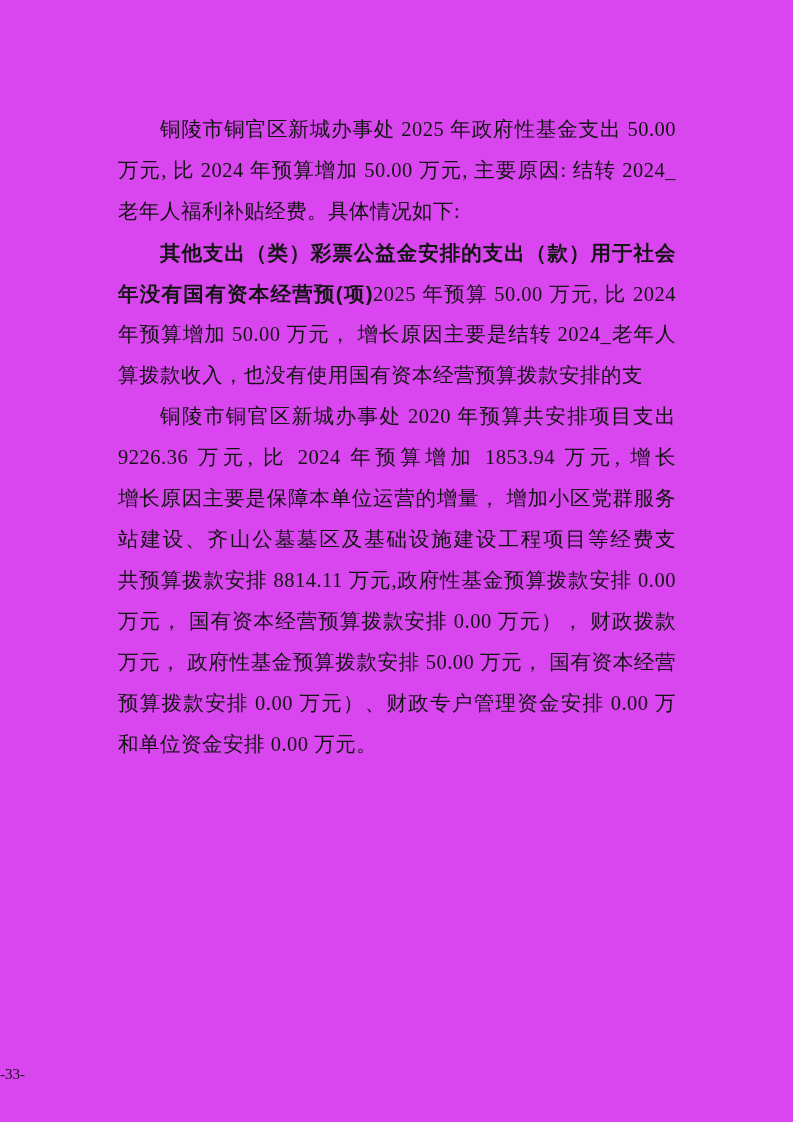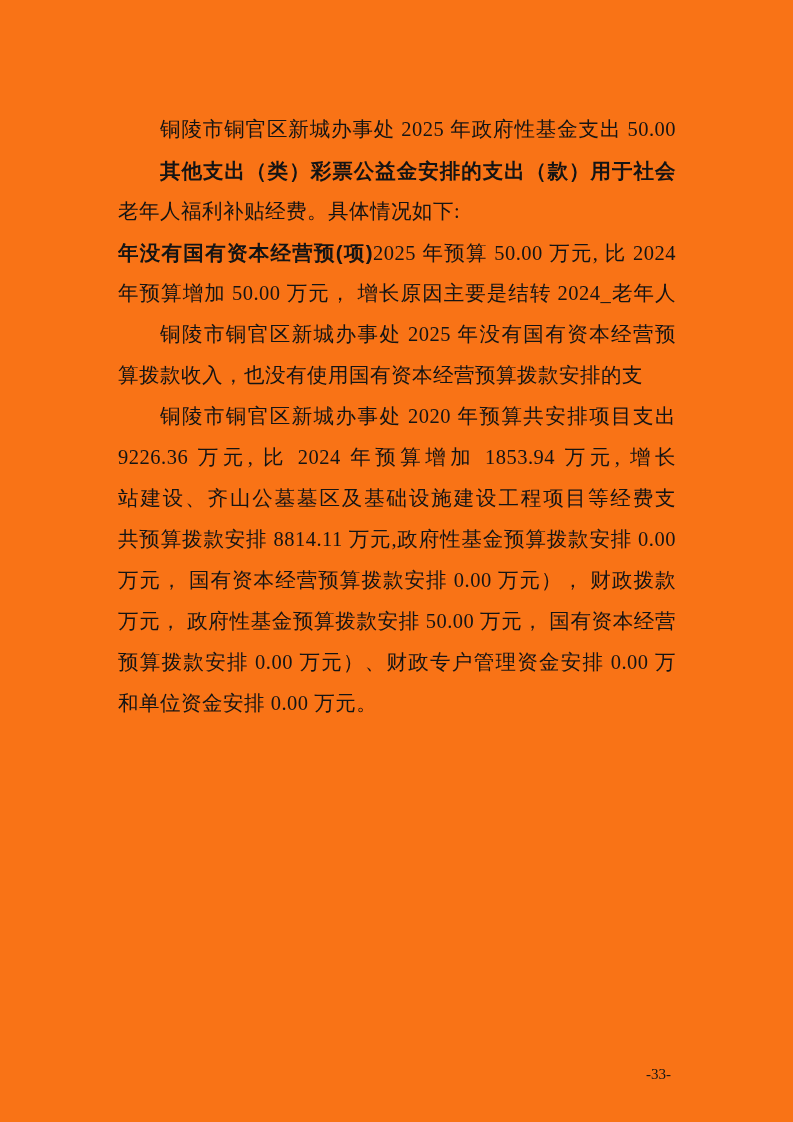--- a/index.html
+++ b/index.html
@@ -4,21 +4,21 @@
 <style>
   html, body {
     margin: 0;
     padding: 0;
     background: #ffffff;
   }
   .page {
     position: relative;
     width: 793px;
     height: 1122px;
-    background: #f97316;
+    background: #d946ef;
     overflow: hidden;
     font-family: "Liberation Serif", "DejaVu Serif", serif;
     color: #141414;
   }
   .document-body {
     position: absolute;
     left: 118px;
     top: 109px;
     width: 558px;
   }
@@ -43,44 +43,45 @@
   }
   .seg.bold {
     font-family: "Liberation Sans", "DejaVu Sans", sans-serif;
     font-weight: bold;
   }
   .footer {
     position: absolute;
     left: 0;
     top: 1062px;
     width: 671px;
-    text-align: right;
+    text-align: left;
   }
   .page-number {
     font-size: 15px;
     line-height: 24px;
     font-family: "Liberation Serif", "DejaVu Serif", serif;
     color: #141414;
     letter-spacing: 0px;
   }
 </style>
 </head>
 <body>
 
 <div class="page">
   <div class="document-body">
       <div class="line indent justify"><span class="seg">铜陵市铜官区新城办事处 2025 年政府性基金支出 50.00</span></div>
+      <div class="line justify"><span class="seg">万元, 比 2024 年预算增加 50.00 万元, 主要原因: 结转 2024_</span></div>
+      <div class="line"><span class="seg">老年人福利补贴经费。具体情况如下:</span></div>
       <div class="line indent justify"><span class="seg bold">其他支出（类）彩票公益金安排的支出（款）用于社会</span></div>
-      <div class="line"><span class="seg">老年人福利补贴经费。具体情况如下:</span></div>
       <div class="line justify"><span class="seg bold">年没有国有资本经营预(项)</span><span class="seg">2025 年预算 50.00 万元, 比 2024</span></div>
       <div class="line justify"><span class="seg">年预算增加 50.00 万元， 增长原因主要是结转 2024_老年人</span></div>
-      <div class="line indent justify"><span class="seg">铜陵市铜官区新城办事处 2025 年没有国有资本经营预</span></div>
       <div class="line"><span class="seg">算拨款收入，也没有使用国有资本经营预算拨款安排的支出。</span></div>
       <div class="line indent justify"><span class="seg">铜陵市铜官区新城办事处 2020 年预算共安排项目支出</span></div>
       <div class="line justify"><span class="seg">9226.36 万元, 比 2024 年预算增加 1853.94 万元, 增长 25.15%,</span></div>
+      <div class="line justify"><span class="seg">增长原因主要是保障本单位运营的增量， 增加小区党群服务</span></div>
       <div class="line justify"><span class="seg">站建设、齐山公墓墓区及基础设施建设工程项目等经费支出。</span></div>
       <div class="line justify"><span class="seg">共预算拨款安排 8814.11 万元,政府性基金预算拨款安排 0.00</span></div>
       <div class="line justify"><span class="seg">万元， 国有资本经营预算拨款安排 0.00 万元）， 财政拨款上</span></div>
       <div class="line justify"><span class="seg">万元， 政府性基金预算拨款安排 50.00 万元， 国有资本经营</span></div>
       <div class="line justify"><span class="seg">预算拨款安排 0.00 万元）、财政专户管理资金安排 0.00 万元</span></div>
       <div class="line"><span class="seg">和单位资金安排 0.00 万元。</span></div>
     </div>
   <div class="footer">
     <span class="page-number">-33-</span>
   </div>

